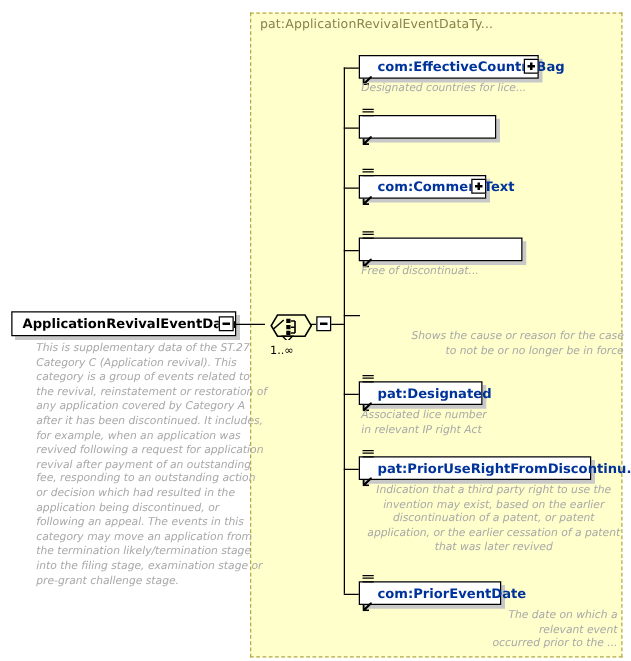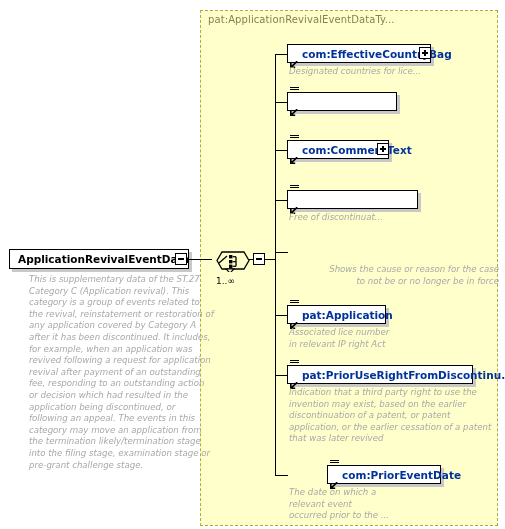--- a/index.html
+++ b/index.html
@@ -234,56 +234,56 @@
     <span class="lines-glyph">
       <i></i>
         <i></i>
         <i></i>
     </span>
     <span class="arrow-glyph">
       <svg width="8" height="8" viewBox="0 0 8 8">
         <path d="M0,8 L0,3 L1.6,3 L1.6,5.4 L6.2,1 L7.4,1 L7.4,2.2 L2.9,6.6 L5.2,6.6 L5.2,8 Z" fill="#000"></path>
       </svg>
     </span>
-    <span class="name">pat:Application</span>
+    <span class="name">pat:Designated</span>
   </div>
   <div class="doc doc-el" style="left:289px;top:323px;width:205px;">Associated lice number
 in relevant IP right Act</div>
 
   <div class="hline" style="left:275px;top:371px;width:13px;"></div>
   <div class="el" style="left:287px;top:361px;width:186px;">
     <span class="lines-glyph">
       <i></i>
         <i></i>
         <i></i>
     </span>
     <span class="arrow-glyph">
       <svg width="8" height="8" viewBox="0 0 8 8">
         <path d="M0,8 L0,3 L1.6,3 L1.6,5.4 L6.2,1 L7.4,1 L7.4,2.2 L2.9,6.6 L5.2,6.6 L5.2,8 Z" fill="#000"></path>
       </svg>
     </span>
     <span class="name">pat:PriorUseRightFromDiscontinu...</span>
   </div>
-  <div class="doc doc-el" style="left:289px;top:383px;width:212px;">Indication that a third party right to use the
+  <div class="doc doc-el" style="left:289px;top:383px;width:212px;text-align:center;">Indication that a third party right to use the
 invention may exist, based on the earlier
 discontinuation of a patent, or patent
 application, or the earlier cessation of a patent
 that was later revived</div>
 
   <div class="hline" style="left:275px;top:471px;width:13px;"></div>
-  <div class="el" style="left:287px;top:461px;width:114px;margin-left:40px;">
+  <div class="el" style="left:287px;top:461px;width:114px;">
     <span class="lines-glyph">
       <i></i>
         <i></i>
         <i></i>
     </span>
     <span class="arrow-glyph">
       <svg width="8" height="8" viewBox="0 0 8 8">
         <path d="M0,8 L0,3 L1.6,3 L1.6,5.4 L6.2,1 L7.4,1 L7.4,2.2 L2.9,6.6 L5.2,6.6 L5.2,8 Z" fill="#000"></path>
       </svg>
     </span>
     <span class="name">com:PriorEventDate</span>
   </div>
-  <div class="doc doc-el" style="left:289px;top:483px;width:205px;">The date on which a
+  <div class="doc doc-el" style="left:289px;top:483px;width:205px;text-align:right;">The date on which a
 relevant event
 occurred prior to the ...</div>
 
 </div>
 
 </body></html>

